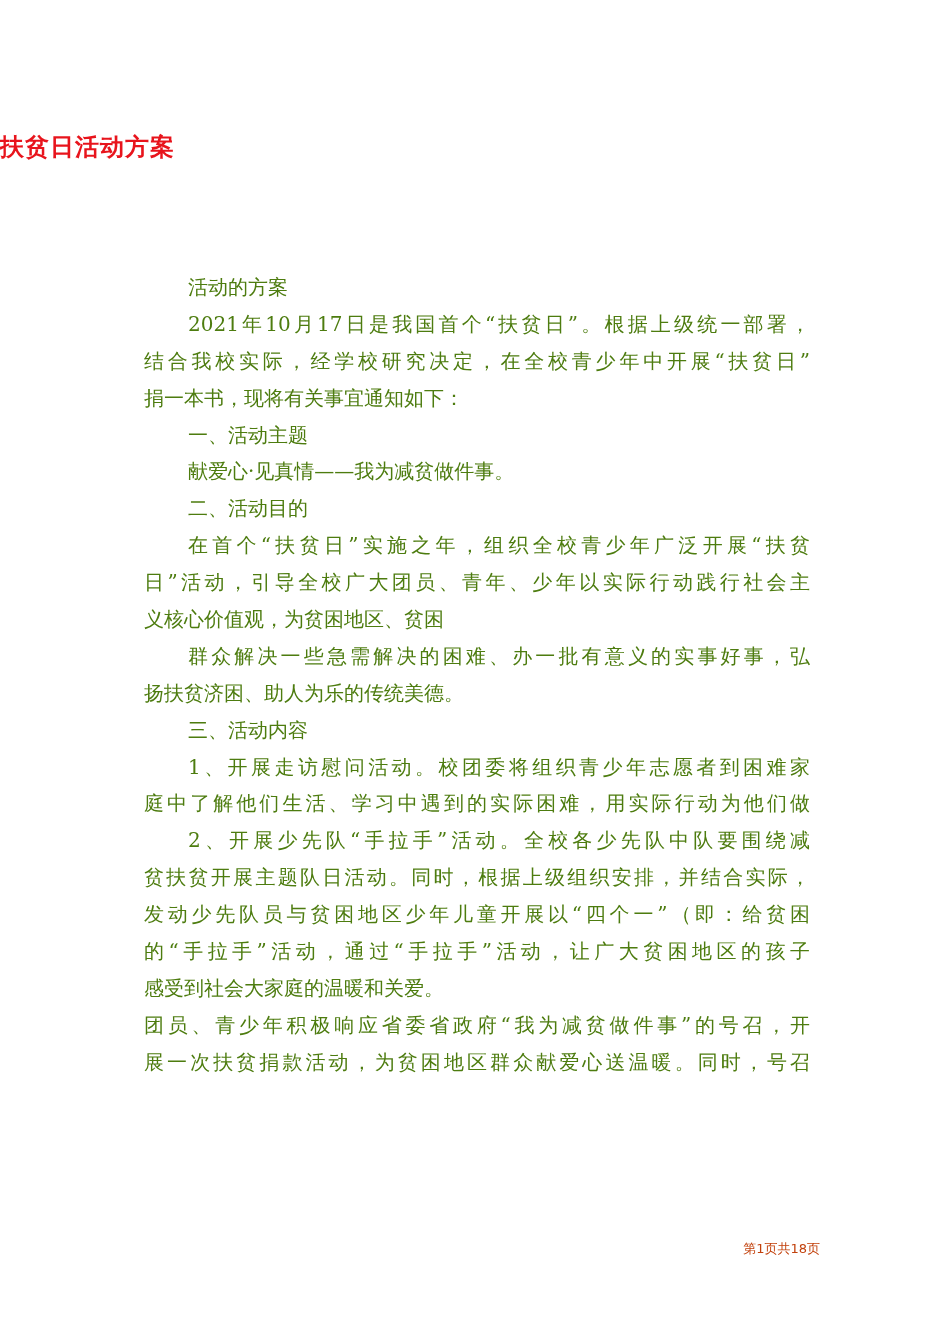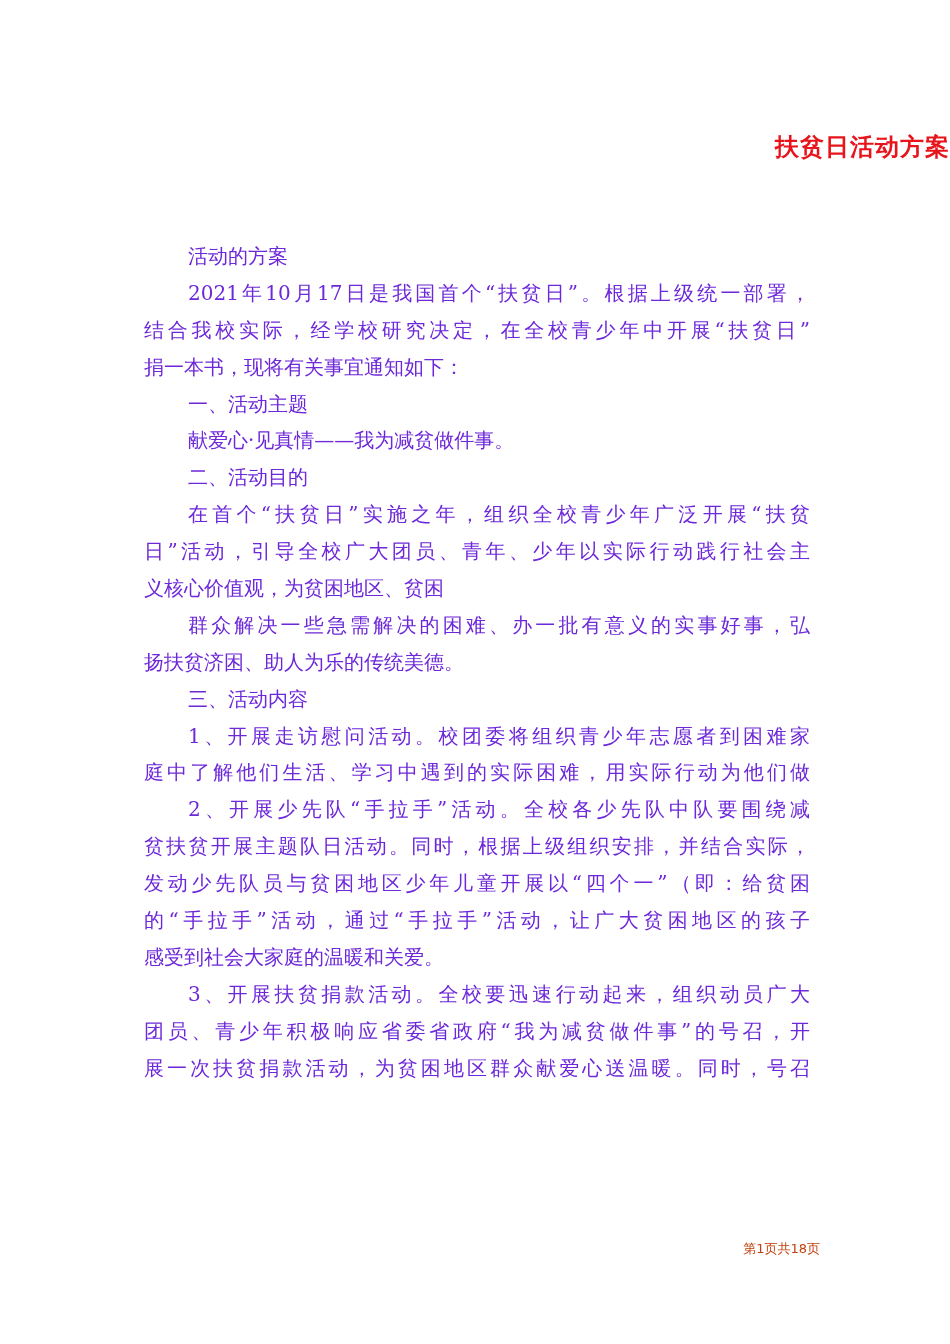--- a/index.html
+++ b/index.html
@@ -19,21 +19,21 @@
       position: absolute;
       left: 0; top: 0;
       width: 950px;
       height: 1344px;
     }
     .doc-title {
       position: absolute;
       top: 131px;
       left: 0;
       width: 950px;
-      text-align: right;
+      text-align: left;
       font-size: 24px;
       font-weight: bold;
       letter-spacing: 1px;
       line-height: 32px;
     }
     .body-text {
       position: absolute;
       left: 144px;
       top: 238px;
       width: 666px;
@@ -62,40 +62,39 @@
       font-size: 13px;
       color: #c2410c;
     }
   </style>
 </head>
 <body>
 
 <div class="page">
   <h1 class="doc-title" style="margin: 0px; color: rgb(232, 20, 28);">扶贫日活动方案</h1>
 
-  <div class="body-text" id="body-text" style="color: #6d28d9;">
+  <div class="body-text" id="body-text" style="color: #4d7c0f; margin-top: 31px;">
       <span class="line indent">活动的方案</span>
       <span class="line indent justify">2021年10月17日是我国首个“扶贫日”。根据上级统一部署，</span>
       <span class="line justify">结合我校实际，经学校研究决定，在全校青少年中开展“扶贫日”</span>
       <span class="line">捐一本书，现将有关事宜通知如下：</span>
       <span class="line indent">一、活动主题</span>
       <span class="line indent">献爱心·见真情——我为减贫做件事。</span>
       <span class="line indent">二、活动目的</span>
       <span class="line indent justify">在首个“扶贫日”实施之年，组织全校青少年广泛开展“扶贫</span>
       <span class="line justify">日”活动，引导全校广大团员、青年、少年以实际行动践行社会主</span>
       <span class="line">义核心价值观，为贫困地区、贫困</span>
       <span class="line indent justify">群众解决一些急需解决的困难、办一批有意义的实事好事，弘</span>
       <span class="line">扬扶贫济困、助人为乐的传统美德。</span>
       <span class="line indent">三、活动内容</span>
       <span class="line indent justify">1、开展走访慰问活动。校团委将组织青少年志愿者到困难家</span>
       <span class="line justify">庭中了解他们生活、学习中遇到的实际困难，用实际行动为他们做</span>
       <span class="line indent justify">2、开展少先队“手拉手”活动。全校各少先队中队要围绕减</span>
       <span class="line justify">贫扶贫开展主题队日活动。同时，根据上级组织安排，并结合实际，</span>
       <span class="line justify">发动少先队员与贫困地区少年儿童开展以“四个一”（即：给贫困</span>
       <span class="line justify">的“手拉手”活动，通过“手拉手”活动，让广大贫困地区的孩子</span>
       <span class="line">感受到社会大家庭的温暖和关爱。</span>
-      <span class="line indent justify">3、开展扶贫捐款活动。全校要迅速行动起来，组织动员广大</span>
       <span class="line justify">团员、青少年积极响应省委省政府“我为减贫做件事”的号召，开</span>
       <span class="line justify">展一次扶贫捐款活动，为贫困地区群众献爱心送温暖。同时，号召</span>
     </div>
 
   <div class="footer">第1页共18页</div>
 </div>
 
 </body></html>

